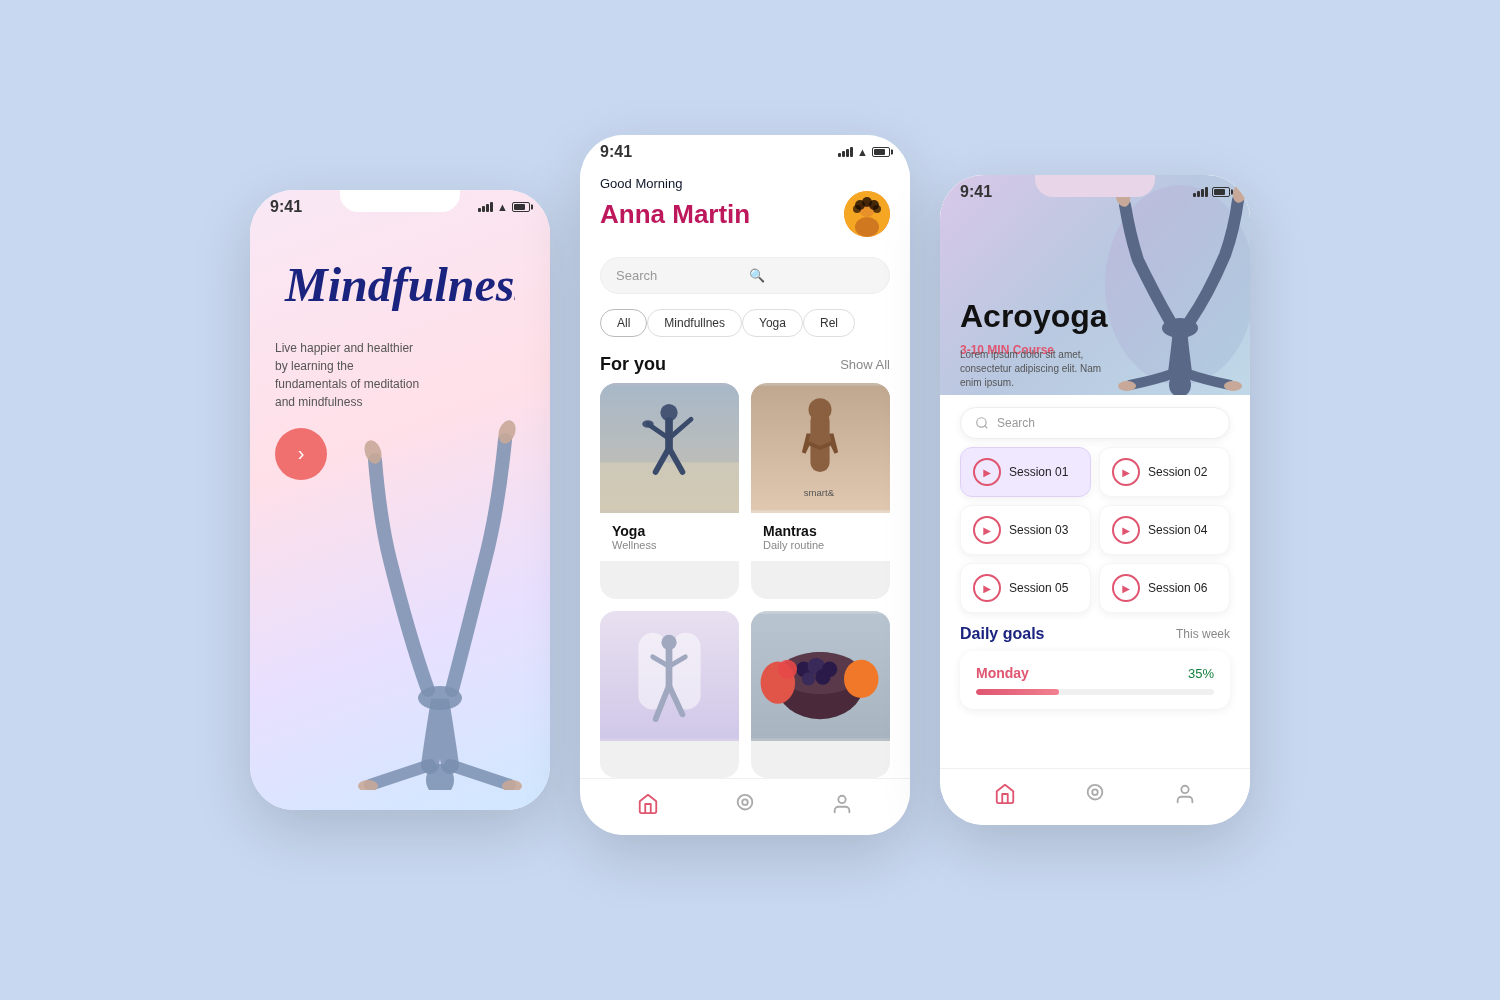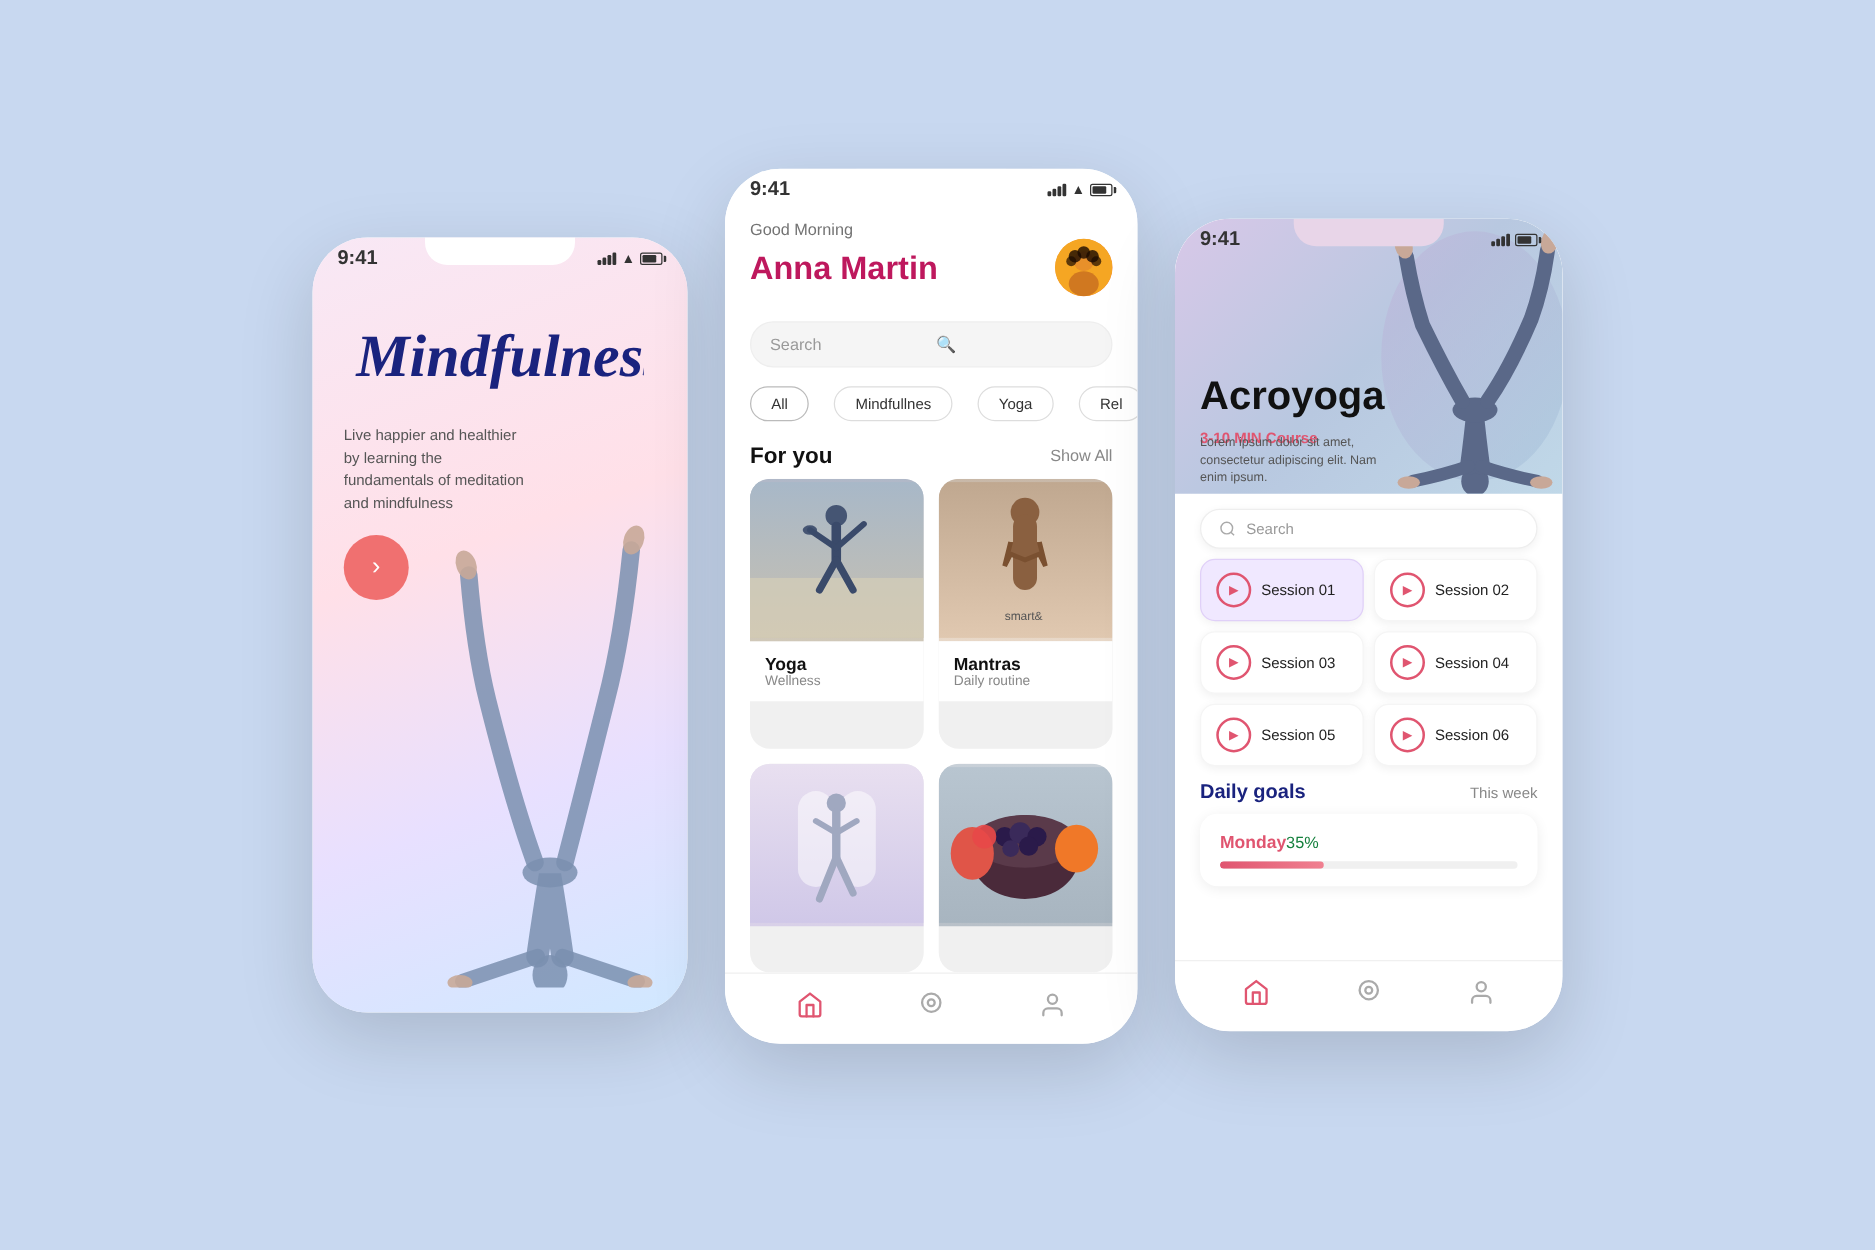--- a/index.html
+++ b/index.html
@@ -153,21 +153,21 @@
       height: 100%;
       background: white;
       display: flex;
       flex-direction: column;
     }
     .phone-2-header {
       padding: 15px 20px 10px;
     }
     .greeting-small {
       font-size: 13px;
-      color: #737373;
+      color: #0f172a;
       font-weight: 500;
     }
     .user-name-header {
       display: flex;
       justify-content: space-between;
       align-items: center;
     }
     .user-name {
       font-size: 26px;
       font-weight: 700;
@@ -198,21 +198,21 @@
     .search-bar span {
       color: #999;
       font-size: 13px;
       flex: 1;
     }
     .search-icon-circle { color: #999; font-size: 14px; }
 
     
     .filter-pills {
       display: flex;
-      gap: 20px;
+      gap: 0;
       padding: 5px 20px;
       overflow: hidden;
     }
     .pill {
       padding: 6px 16px;
       border-radius: 20px;
       border: 1.5px solid #ddd;
       font-size: 12px;
       color: #333;
       white-space: nowrap;
@@ -431,20 +431,21 @@
       color: #888;
     }
     .goals-card {
       background: white;
       border-radius: 14px;
       padding: 14px 16px;
       box-shadow: 0 2px 10px rgba(0,0,0,0.07);
     }
     .goal-row {
       display: flex;
+      justify-content: space-between;
       align-items: center;
       margin-bottom: 8px;
     }
     .goal-day {
       font-size: 14px;
       font-weight: 700;
       color: #e05570;
     }
     .goal-pct {
       font-size: 13px;

